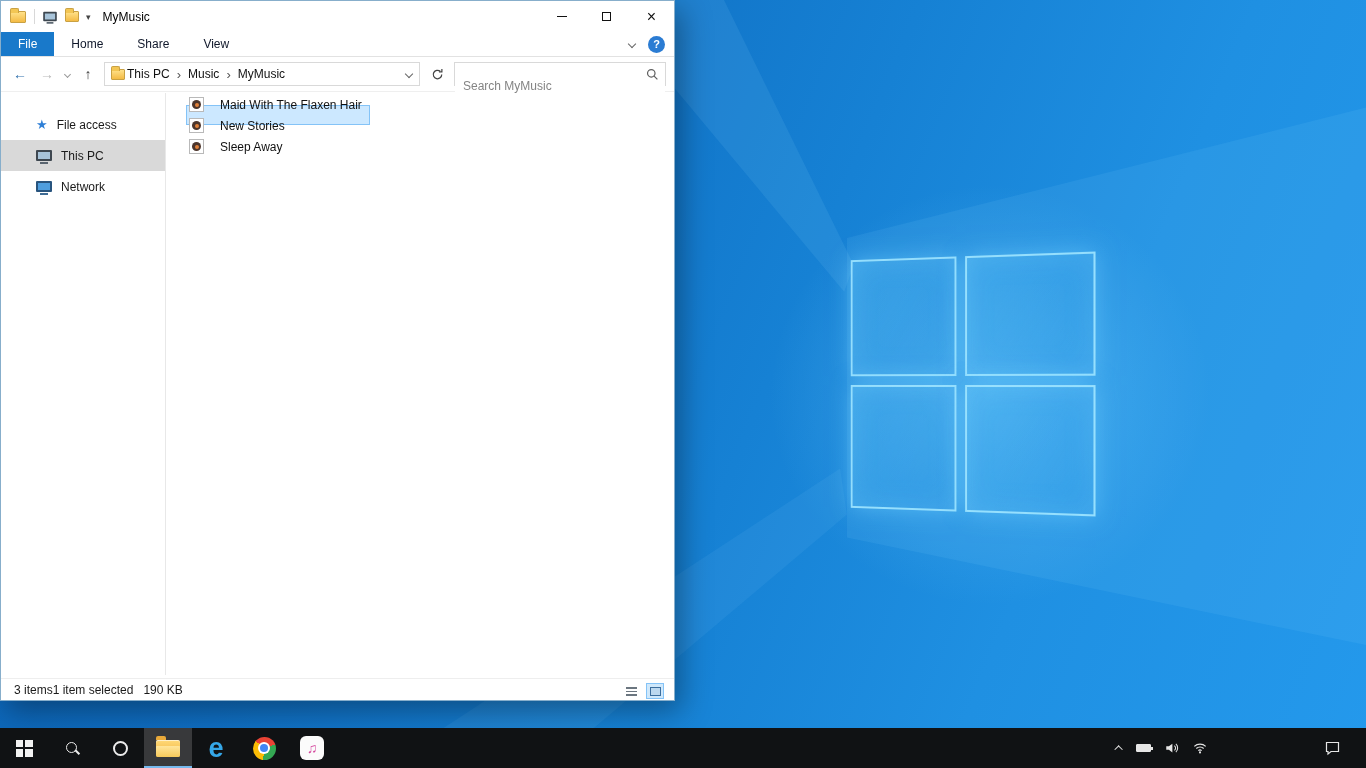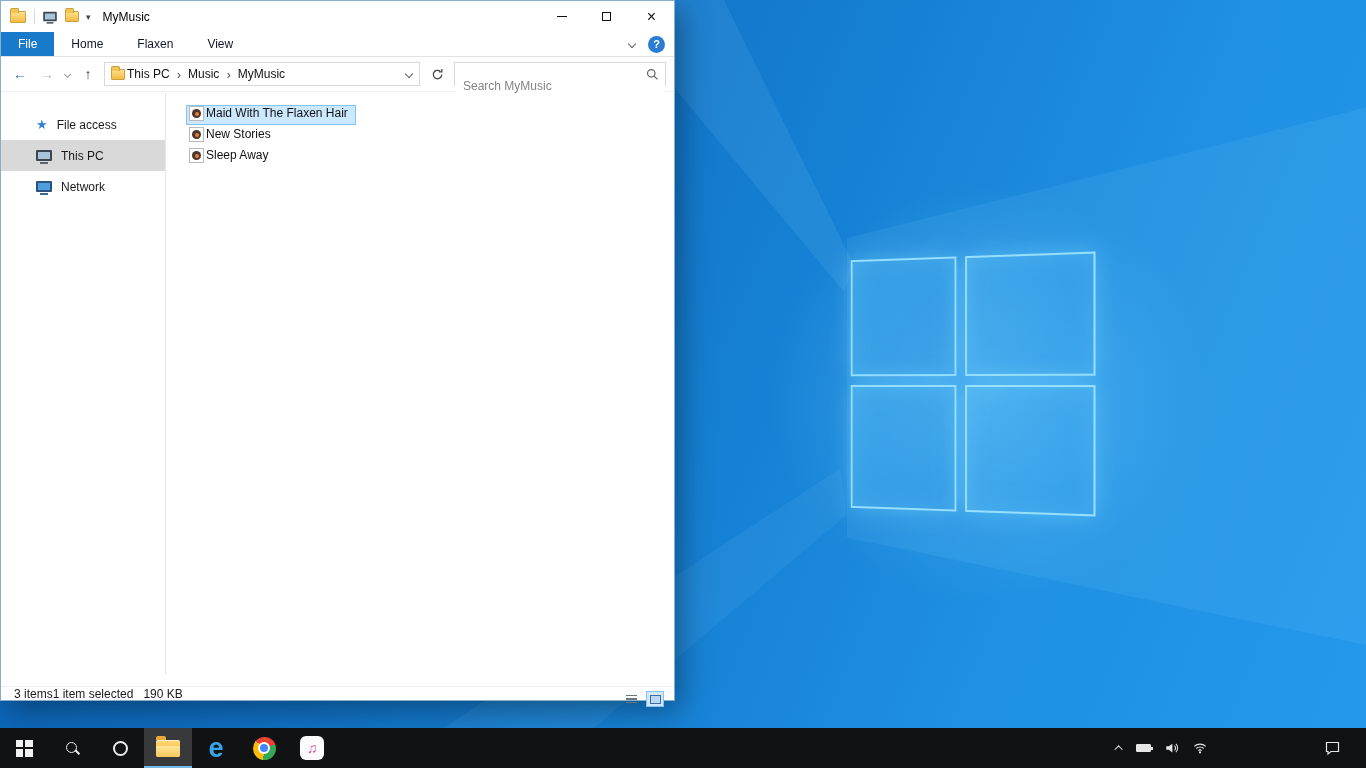--- a/index.html
+++ b/index.html
@@ -77,28 +77,28 @@
   .folder-ico.small { width:14px; height:11px; }
 
   .pc-ico { width:16px; height:11px; background:#3e4750; border-radius:1px; position:relative; display:inline-block; }
   .pc-ico::before { content:""; position:absolute; inset:2px; background:#a8c4da; }
   .pc-ico::after { content:""; position:absolute; left:4px; bottom:-3px; width:8px; height:2px; background:#5a6570; }
   .net-ico { width:16px; height:11px; background:#28547e; border-radius:1px; position:relative; display:inline-block; }
   .net-ico::before { content:""; position:absolute; inset:2px; background:#4f9ede; }
   .net-ico::after { content:""; position:absolute; left:4px; bottom:-3px; width:8px; height:2px; background:#3e6b94; }
 
   .file-area { flex:1; padding-top:12px; }
-  .file-row { display:flex; align-items:flex-start; gap:2px; height:20px; padding:0 7px 12px 2px;
+  .file-row { display:flex; align-items:flex-end; gap:16px; height:20px; padding:0 7px 12px 2px;
     border:1px solid transparent; width:max-content; font-size:12px; color:#111; margin:0 0 1px 20px; white-space:nowrap; }
   .file-row.selected { background:#cce8ff; border-color:#84c3f7; }
   .music-ico { width:15px; height:15px; background:#fff; border:1px solid #b9b9b9; display:flex; align-items:center; justify-content:center; flex:none; }
   .music-ico .disc { width:9px; height:9px; border-radius:50%; background:#4d362c; position:relative; }
   .music-ico .disc::after { content:""; position:absolute; inset:2.5px; border-radius:50%; background:#e0813a; }
 
-  .status-bar { position:absolute; left:0; right:0; bottom:0; height:14px; border-top:1px solid #eee;
+  .status-bar { position:absolute; left:0; right:0; bottom:0; height:22px; border-top:1px solid #eee;
     display:flex; align-items:center; font-size:12px; color:#1a1a1a; padding-left:13px; background:#fff; }
   .st-count { }
   .st-sel { }
   .st-size { margin-left:10px; }
   .view-btns { position:absolute; right:10px; top:4px; display:flex; gap:6px; }
   .view-btn { width:18px; height:16px; display:flex; align-items:center; justify-content:center; border:1px solid transparent; }
   .view-btn.active { background:#cfe8fb; border-color:#84c3f7; }
   .vb-details { width:11px; height:9px; background:repeating-linear-gradient(#6b7680 0 1.5px, transparent 1.5px 3.5px); }
   .vb-thumbs { width:11px; height:9px; border:1.4px solid #3c6e9e; background:#bcd8ef; }
 
@@ -170,21 +170,21 @@
           </span>
         <span class="cap-btn">
             <span class="close-glyph">×</span>
           </span>
       </span>
     </div>
 
     <div class="tabs-row">
       <span class="tab file-tab">File</span>
       <span class="tab">Home</span>
-      <span class="tab">Flaxen</span>
+      <span class="tab">Share</span>
       <span class="tab">View</span>
       <span class="tabs-right">
         <span class="chev"></span>
         <span class="help-btn">?</span>
       </span>
     </div>
 
     <div class="addr-row">
       <span class="nav-btn">←</span>
       <span class="nav-btn dim">→</span>

